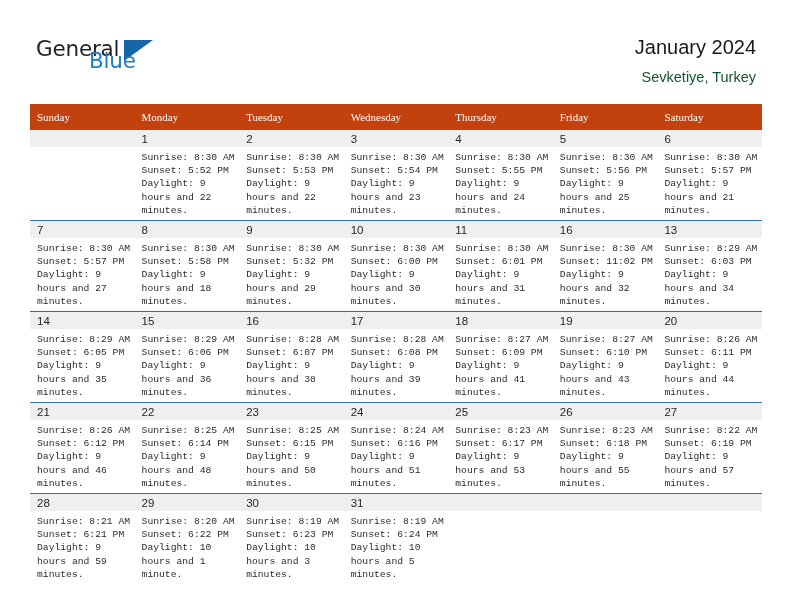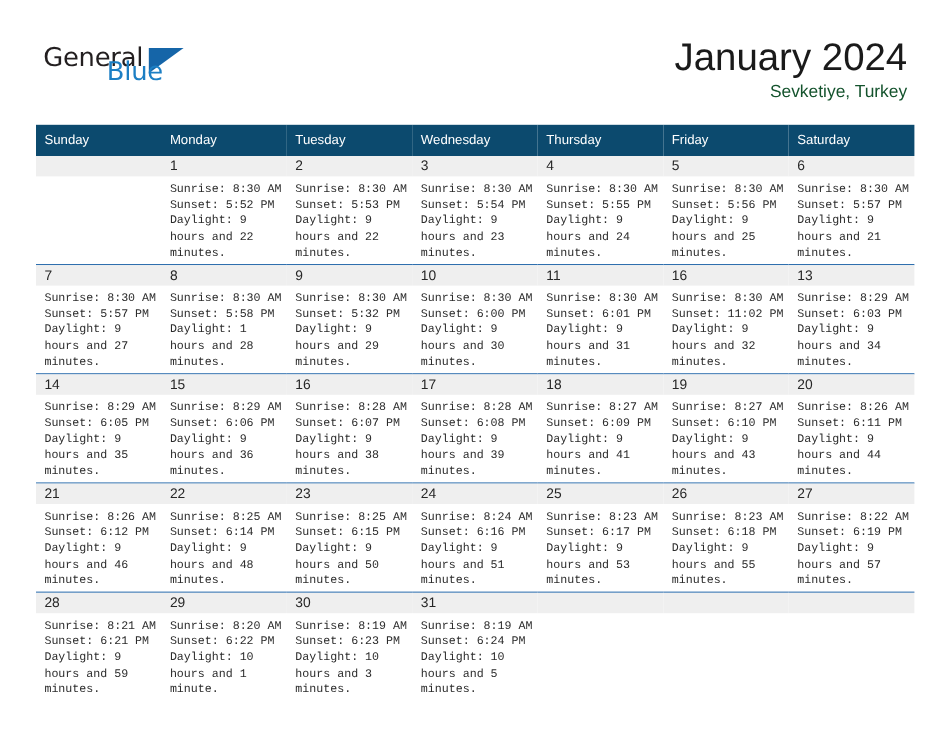--- a/index.html
+++ b/index.html
@@ -66,21 +66,21 @@
     border-bottom: 21px solid transparent;
   }
 
   .title-block {
     position: absolute;
     right: 36px;
     top: 31px;
     text-align: right;
   }
   .cal-title {
-    font-size: 32px;
+    font-size: 20px;
     font-weight: 400;
     color: #1a1a1a;
     line-height: 32px;
     white-space: nowrap;
   }
   .cal-subtitle {
     font-size: 14.5px;
     font-weight: 400;
     color: #14532d;
     line-height: 22px;
@@ -91,29 +91,30 @@
   
   .calendar {
     position: absolute;
     left: 30px;
     top: 104px;
     width: 732px;
     border-collapse: collapse;
     table-layout: fixed;
   }
   .calendar th {
-    background: #0c4a6e;
+    background: #c2410c;
     color: #ffffff;
     font-size: 11px;
     font-weight: 400;
     text-align: left;
     padding: 6px 0 6px 7px;
     height: 10px;
     line-height: 14px;
     border: none;
+    font-family: Liberation Serif, serif;
   }
   .calendar td {
     vertical-align: top;
     padding: 0;
     border: none;
     width: 104.57px;
     height: 90px;
     background: #ffffff;
   }
   .week-row td {
@@ -263,21 +264,21 @@
                 <div class="wrap">Daylight: 9 hours and 27 minutes.</div>
               </div>
             </div>
           </td>
           <td>
             <div class="cell-inner">
               <div class="daynum-band">8</div>
               <div class="details">
                 <div>Sunrise: 8:30 AM</div>
                 <div>Sunset: 5:58 PM</div>
-                <div class="wrap">Daylight: 1 hours and 28 minutes.</div>
+                <div class="wrap">Daylight: 9 hours and 18 minutes.</div>
               </div>
             </div>
           </td>
           <td>
             <div class="cell-inner">
               <div class="daynum-band">9</div>
               <div class="details">
                 <div>Sunrise: 8:30 AM</div>
                 <div>Sunset: 5:32 PM</div>
                 <div class="wrap">Daylight: 9 hours and 29 minutes.</div>

